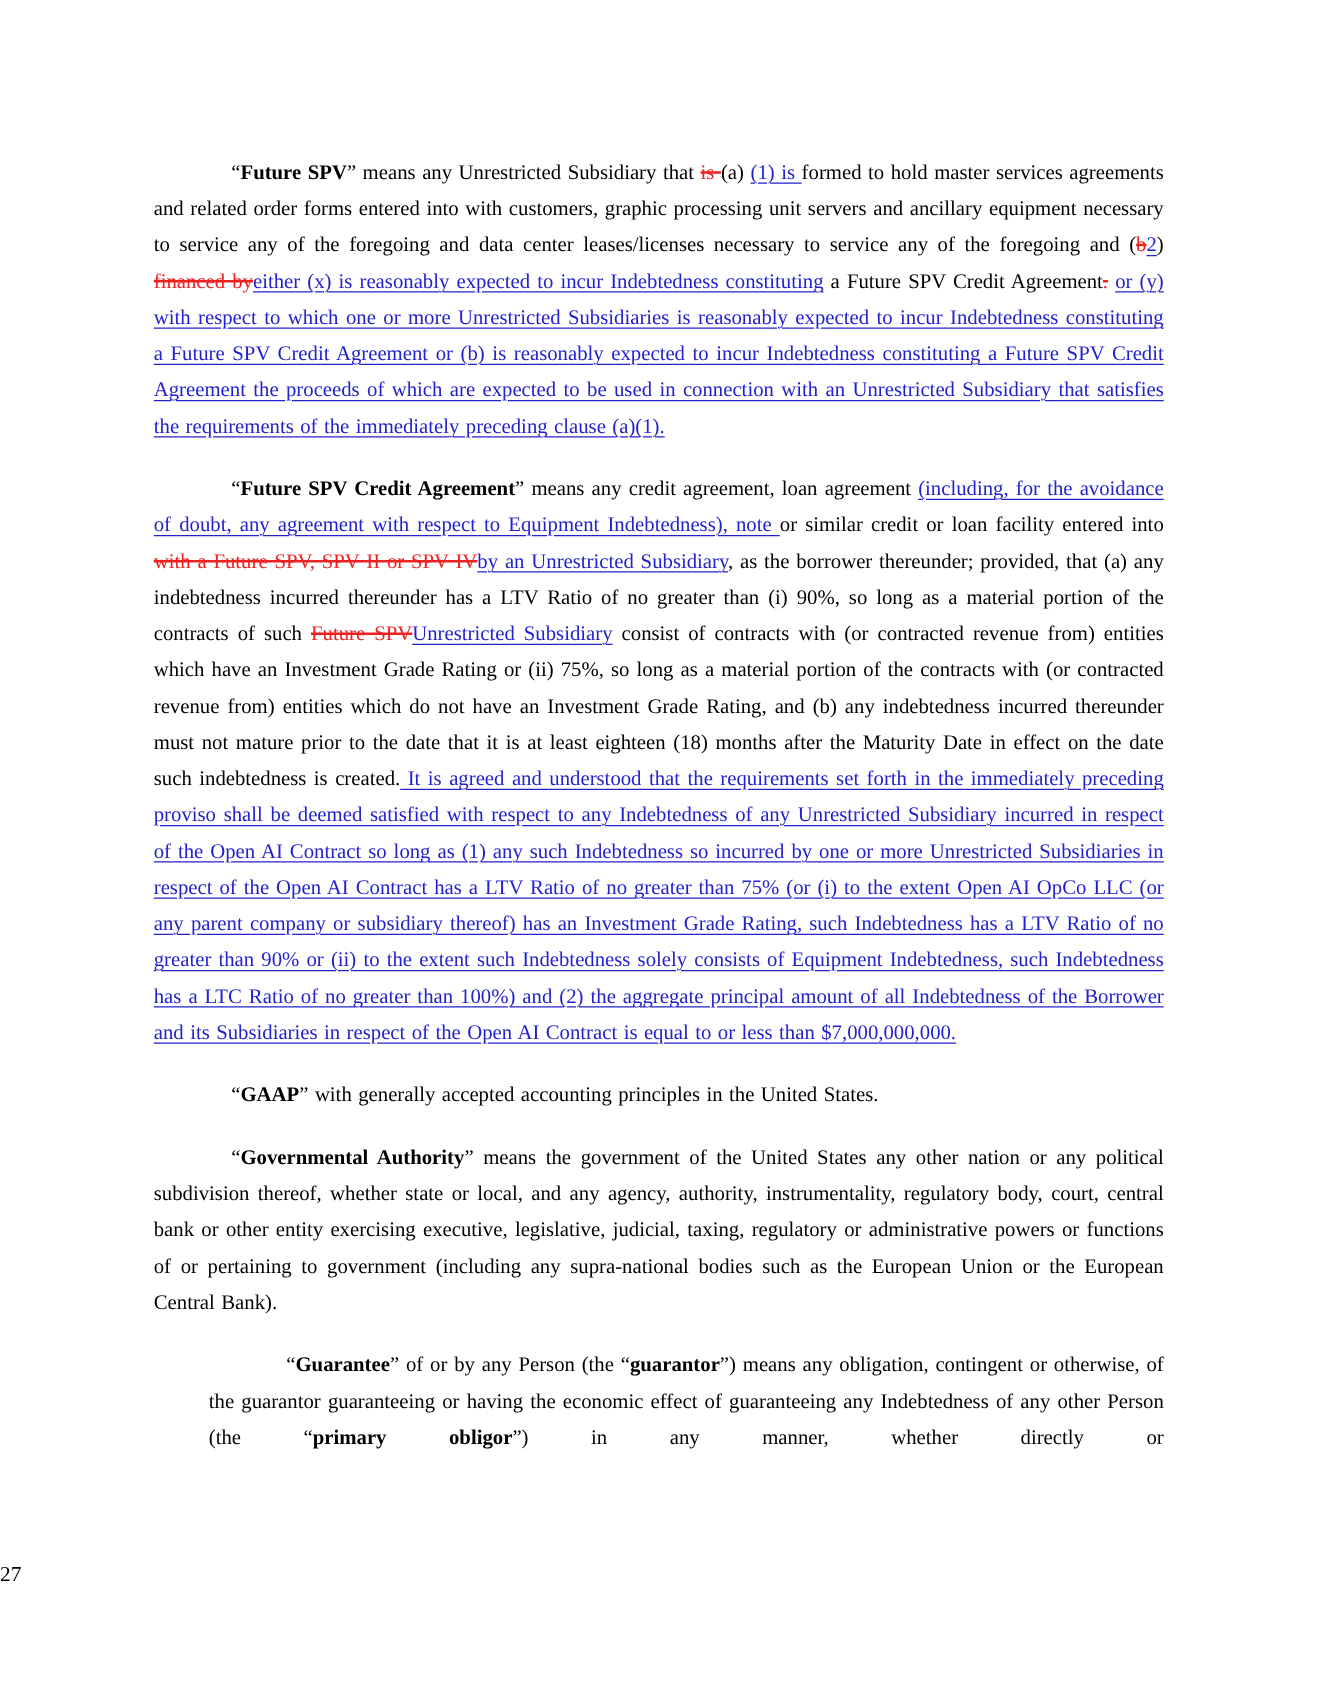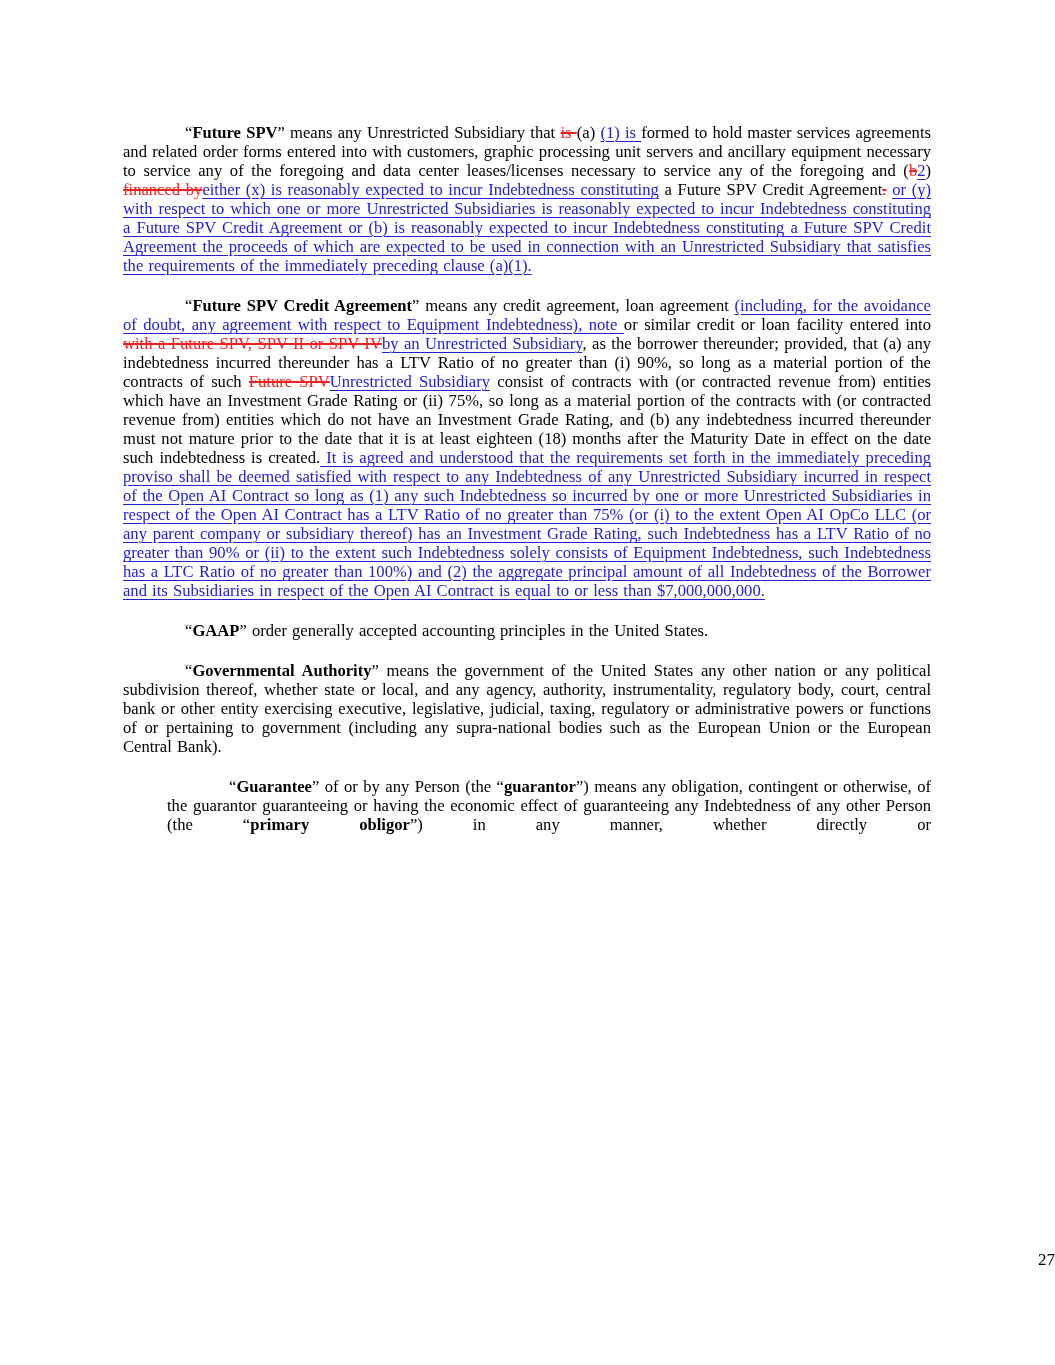--- a/index.html
+++ b/index.html
@@ -17,21 +17,21 @@
   }
   .page {
     position: absolute;
     left: 123px;
     top: 123px;
     width: 808px;
   }
   .para {
     margin: 0 0 21px 0;
     font-size: 16.6px;
-    line-height: 19px;
+    line-height: 29px;
     text-align: justify;
     text-indent: 62px;
     word-spacing: 1px;
   }
   .para.justify-last {
     text-align-last: justify;
     margin-left: 44px;
   }
   .run-n { color: #000000; }
   .run-b { color: #000000; font-weight: bold; }
@@ -44,29 +44,29 @@
     color: var(--ins-color, #2222cc);
     text-decoration: underline;
     text-underline-offset: 3px;
     text-decoration-thickness: 1px;
   }
   .footer {
     position: absolute;
     left: 0;
     top: 1250px;
     width: 1055px;
-    text-align: right;
+    text-align: left;
     font-size: 17px;
     color: #000000;
   }
 </style>
 </head>
 <body>
 
 <div class="page">
     <p class="para"><span class="run-n">“</span><span class="run-b">Future SPV</span><span class="run-n">” means any Unrestricted Subsidiary that </span><span class="run-d">is </span><span class="run-n">(a) </span><span class="run-i">(1) is </span><span class="run-n">formed to hold master services agreements and related order forms entered into with customers, graphic processing unit servers and ancillary equipment necessary to service any of the foregoing and data center leases/licenses necessary to service any of the foregoing and (</span><span class="run-d">b</span><span class="run-i">2</span><span class="run-n">) </span><span class="run-d">financed by</span><span class="run-i">either (x) is reasonably expected to incur Indebtedness constituting</span><span class="run-n"> a Future SPV Credit Agreement</span><span class="run-d">.</span><span class="run-n"> </span><span class="run-i">or (y) with respect to which one or more Unrestricted Subsidiaries is reasonably expected to incur Indebtedness constituting a Future SPV Credit Agreement or (b) is reasonably expected to incur Indebtedness constituting a Future SPV Credit Agreement the proceeds of which are expected to be used in connection with an Unrestricted Subsidiary that satisfies the requirements of the immediately preceding clause (a)(1).</span></p>
     <p class="para"><span class="run-n">“</span><span class="run-b">Future SPV Credit Agreement</span><span class="run-n">” means any credit agreement, loan agreement </span><span class="run-i">(including, for the avoidance of doubt, any agreement with respect to Equipment Indebtedness), note </span><span class="run-n">or similar credit or loan facility entered into </span><span class="run-d">with a Future SPV, SPV II or SPV IV</span><span class="run-i">by an Unrestricted Subsidiary</span><span class="run-n">, as the borrower thereunder; provided, that (a) any indebtedness incurred thereunder has a LTV Ratio of no greater than (i) 90%, so long as a material portion of the contracts of such </span><span class="run-d">Future SPV</span><span class="run-i">Unrestricted Subsidiary</span><span class="run-n"> consist of contracts with (or contracted revenue from) entities which have an Investment Grade Rating or (ii) 75%, so long as a material portion of the contracts with (or contracted revenue from) entities which do not have an Investment Grade Rating, and (b) any indebtedness incurred thereunder must not mature prior to the date that it is at least eighteen (18) months after the Maturity Date in effect on the date such indebtedness is created.</span><span class="run-i"> It is agreed and understood that the requirements set forth in the immediately preceding proviso shall be deemed satisfied with respect to any Indebtedness of any Unrestricted Subsidiary incurred in respect of the Open AI Contract so long as (1) any such Indebtedness so incurred by one or more Unrestricted Subsidiaries in respect of the Open AI Contract has a LTV Ratio of no greater than 75% (or (i) to the extent Open AI OpCo LLC (or any parent company or subsidiary thereof) has an Investment Grade Rating, such Indebtedness has a LTV Ratio of no greater than 90% or (ii) to the extent such Indebtedness solely consists of Equipment Indebtedness, such Indebtedness has a LTC Ratio of no greater than 100%) and (2) the aggregate principal amount of all Indebtedness of the Borrower and its Subsidiaries in respect of the Open AI Contract is equal to or less than $7,000,000,000.</span></p>
-    <p class="para"><span class="run-n">“</span><span class="run-b">GAAP</span><span class="run-n">” order generally accepted accounting principles in the United States.</span></p>
+    <p class="para"><span class="run-n">“</span><span class="run-b">GAAP</span><span class="run-n">” with generally accepted accounting principles in the United States.</span></p>
     <p class="para"><span class="run-n">“</span><span class="run-b">Governmental Authority</span><span class="run-n">” means the government of the United States any other nation or any political subdivision thereof, whether state or local, and any agency, authority, instrumentality, regulatory body, court, central bank or other entity exercising executive, legislative, judicial, taxing, regulatory or administrative powers or functions of or pertaining to government (including any supra-national bodies such as the European Union or the European Central Bank).</span></p>
     <p class="para justify-last"><span class="run-n">“</span><span class="run-b">Guarantee</span><span class="run-n">” of or by any Person (the “</span><span class="run-b">guarantor</span><span class="run-n">”) means any obligation, contingent or otherwise, of the guarantor guaranteeing or having the economic effect of guaranteeing any Indebtedness of any other Person (the “</span><span class="run-b">primary obligor</span><span class="run-n">”) in any manner, whether directly or</span></p>
   </div>
 
 <div class="footer">27</div>
 
 </body></html>

